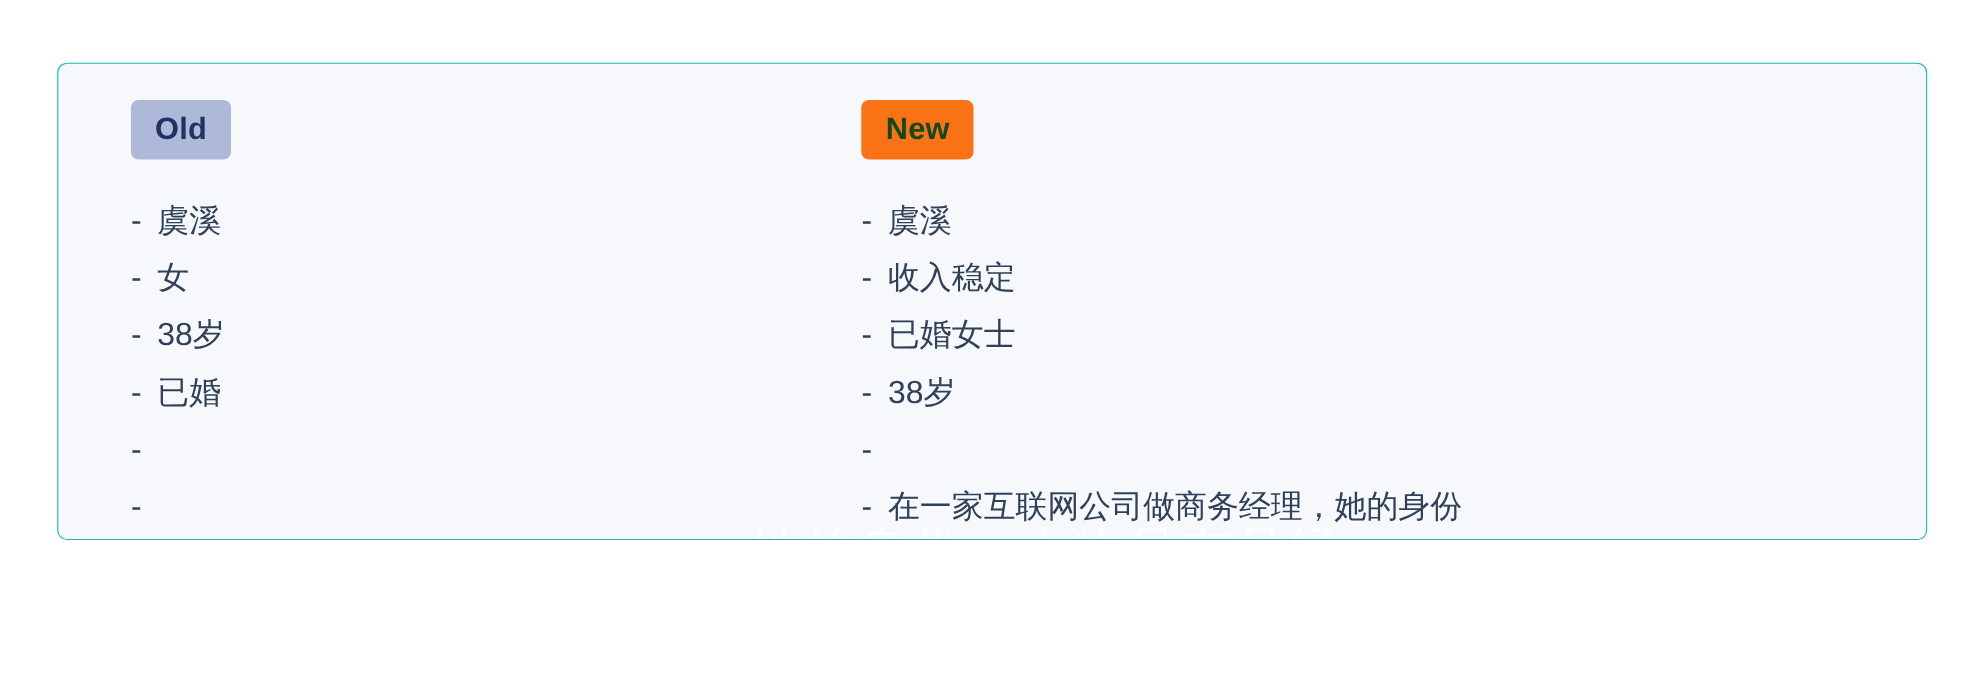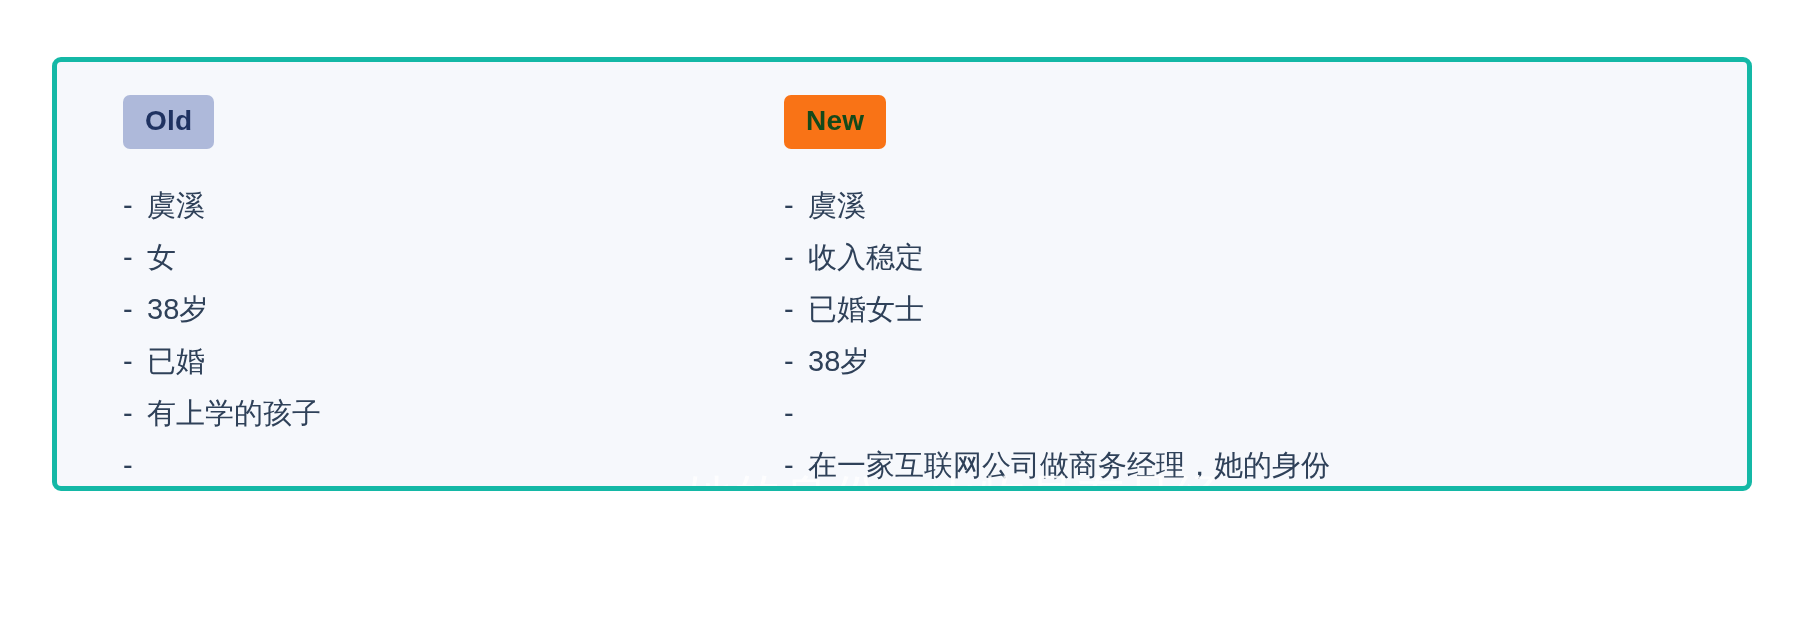--- a/index.html
+++ b/index.html
@@ -24,21 +24,21 @@
 
   
   .compare-card {
     position: absolute;
     left: 52px;
     top: 57px;
     width: 1700px;
     height: 434px;
     box-sizing: border-box;
     background: #f6f8fc;
-    border: 5px solid #14b8a6;
+    border: 1px solid #14b8a6;
     border-radius: 9px;
     overflow: hidden;
   }
 
   .columns {
     position: absolute;
     left: 0;
     top: 0;
     width: 100%;
     height: 100%;
@@ -149,21 +149,20 @@
           <li class="attr-item">
             <span class="attr-dash">-</span>
             <span class="attr-text">38岁</span>
           </li>
           <li class="attr-item">
             <span class="attr-dash">-</span>
             <span class="attr-text">已婚</span>
           </li>
           <li class="attr-item">
             <span class="attr-dash">-</span>
-            <span class="attr-text">有上学的孩子</span>
           </li>
           <li class="attr-item">
             <span class="attr-dash">-</span>
           </li>
         </ul>
       </div>
 
       <div class="column column-new">
         <span class="badge badge-new">New</span>
 

